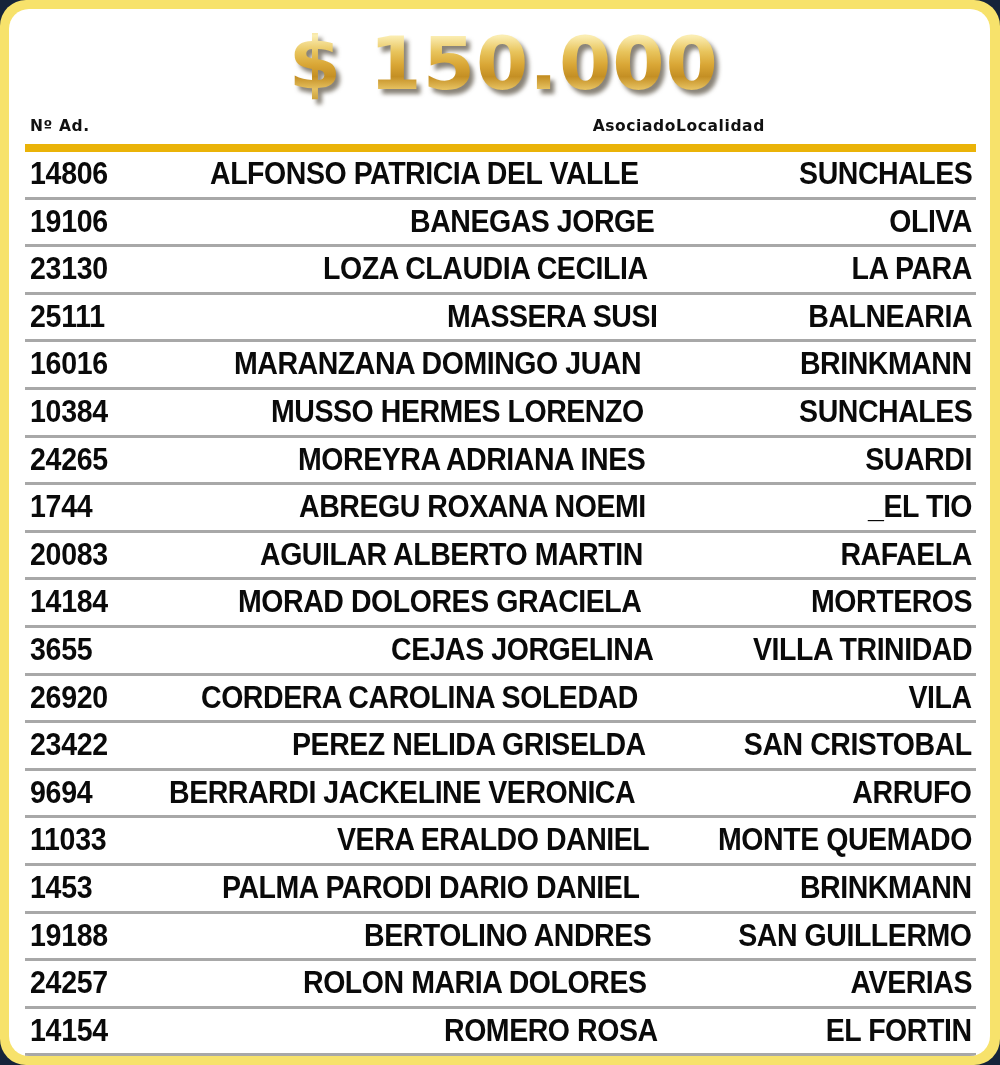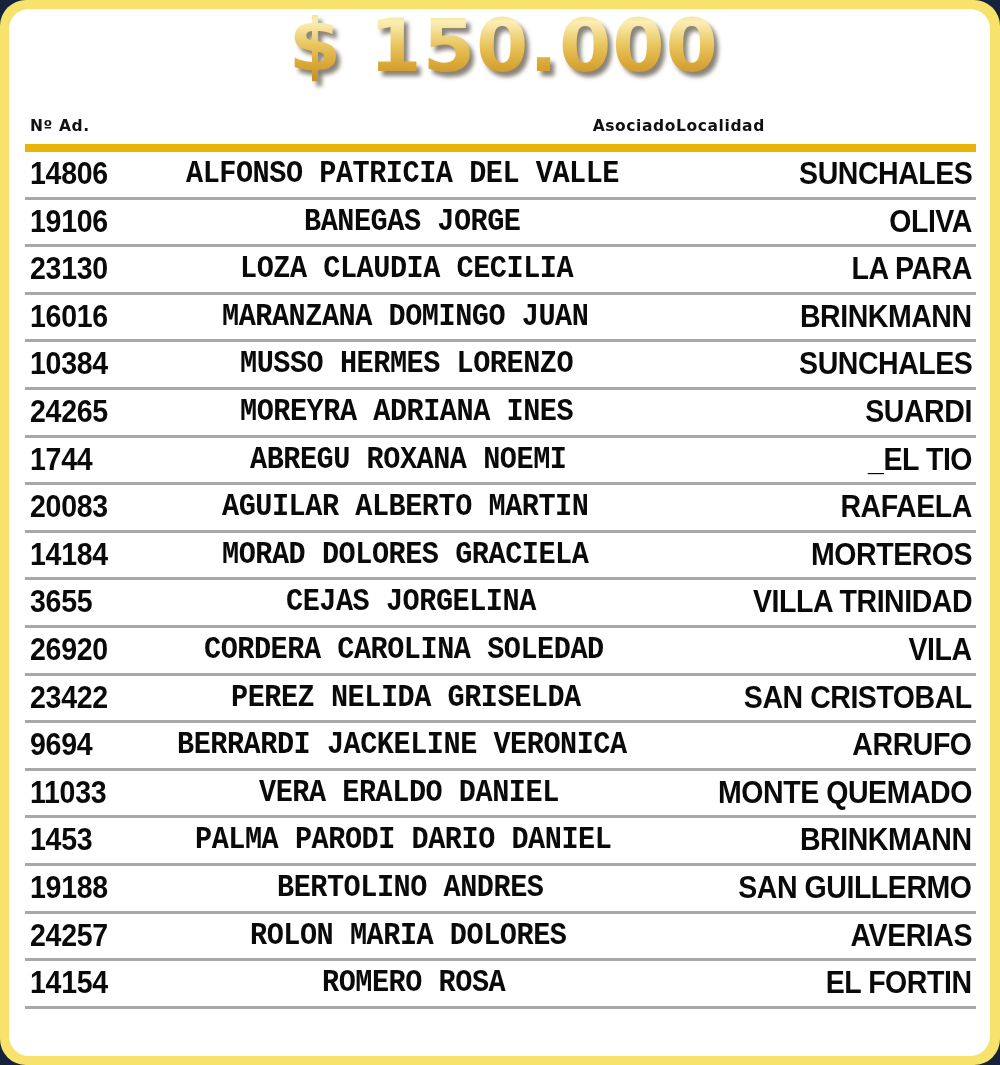--- a/index.html
+++ b/index.html
@@ -33,20 +33,21 @@
     background: #ffffff;
     border-radius: 20px;
     position: relative;
     overflow: hidden;
   }
 
   
   #title-area {
     height: 108px;
     display: flex;
+    align-items: center;
     justify-content: center;
     padding-left: 8px;
   }
 
   #amount-title {
     font-family: "DejaVu Sans", sans-serif;
     font-weight: bold;
     font-size: 73px;
     letter-spacing: 1px;
     line-height: 1;
@@ -109,24 +110,23 @@
     margin-top: 32px;
   }
 
   td.cell-num {
     text-align: left;
     padding-left: 5px;
     letter-spacing: -0.3px;
   }
 
   td.cell-name {
-    text-align: center;
+    text-align: right;
     padding-left: 22px;
     letter-spacing: -0.5px;
-    font-family: Liberation Mono, monospace;
   }
 
   td.cell-loc {
     text-align: right;
     padding-right: 4px;
     letter-spacing: -0.5px;
   }
 
   
   td.cell-num span,
@@ -171,20 +171,25 @@
               <td class="cell-num"><span>19106</span></td>
               <td class="cell-name"><span>BANEGAS JORGE</span></td>
               <td class="cell-loc"><span>OLIVA</span></td>
             </tr>
             <tr>
               <td class="cell-num"><span>23130</span></td>
               <td class="cell-name"><span>LOZA CLAUDIA CECILIA</span></td>
               <td class="cell-loc"><span>LA PARA</span></td>
             </tr>
             <tr>
+              <td class="cell-num"><span>25111</span></td>
+              <td class="cell-name"><span>MASSERA SUSI</span></td>
+              <td class="cell-loc"><span>BALNEARIA</span></td>
+            </tr>
+            <tr>
               <td class="cell-num"><span>16016</span></td>
               <td class="cell-name"><span>MARANZANA DOMINGO JUAN</span></td>
               <td class="cell-loc"><span>BRINKMANN</span></td>
             </tr>
             <tr>
               <td class="cell-num"><span>10384</span></td>
               <td class="cell-name"><span>MUSSO HERMES LORENZO</span></td>
               <td class="cell-loc"><span>SUNCHALES</span></td>
             </tr>
             <tr>

